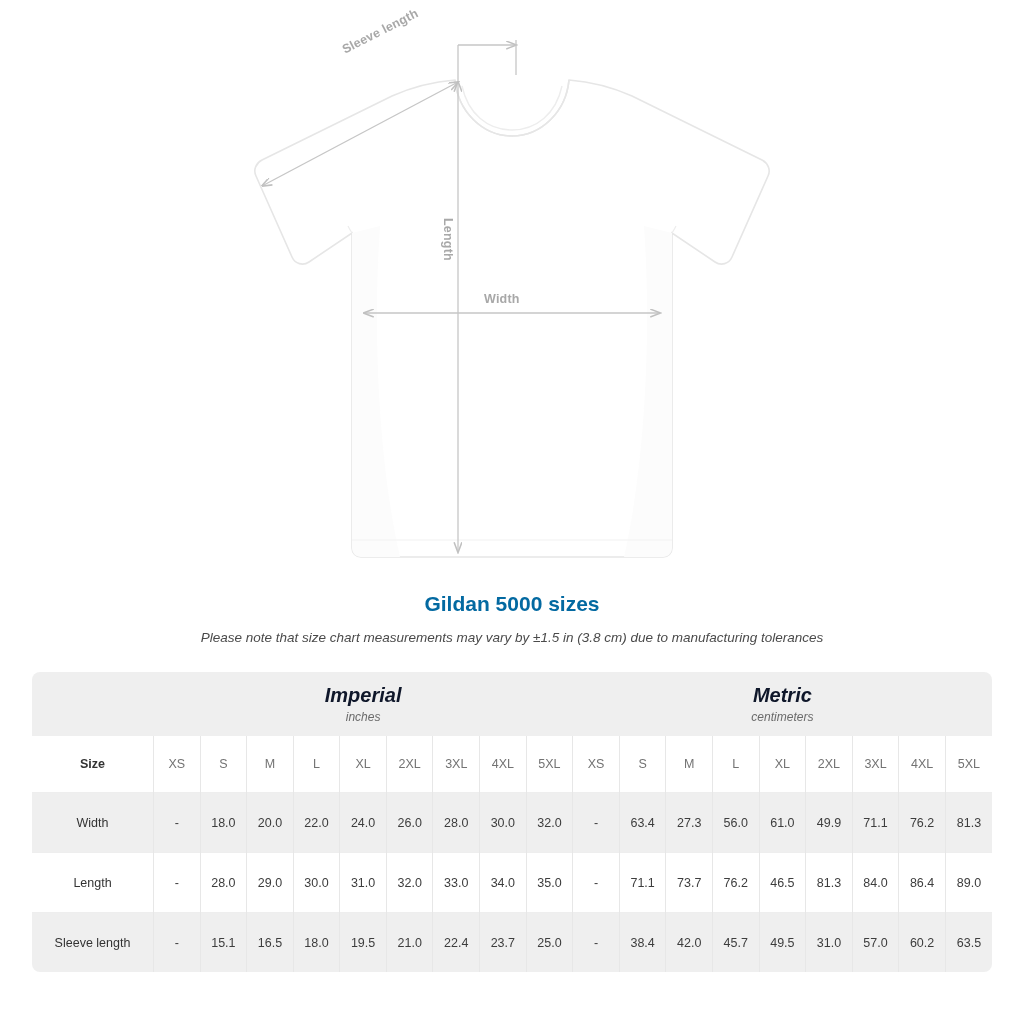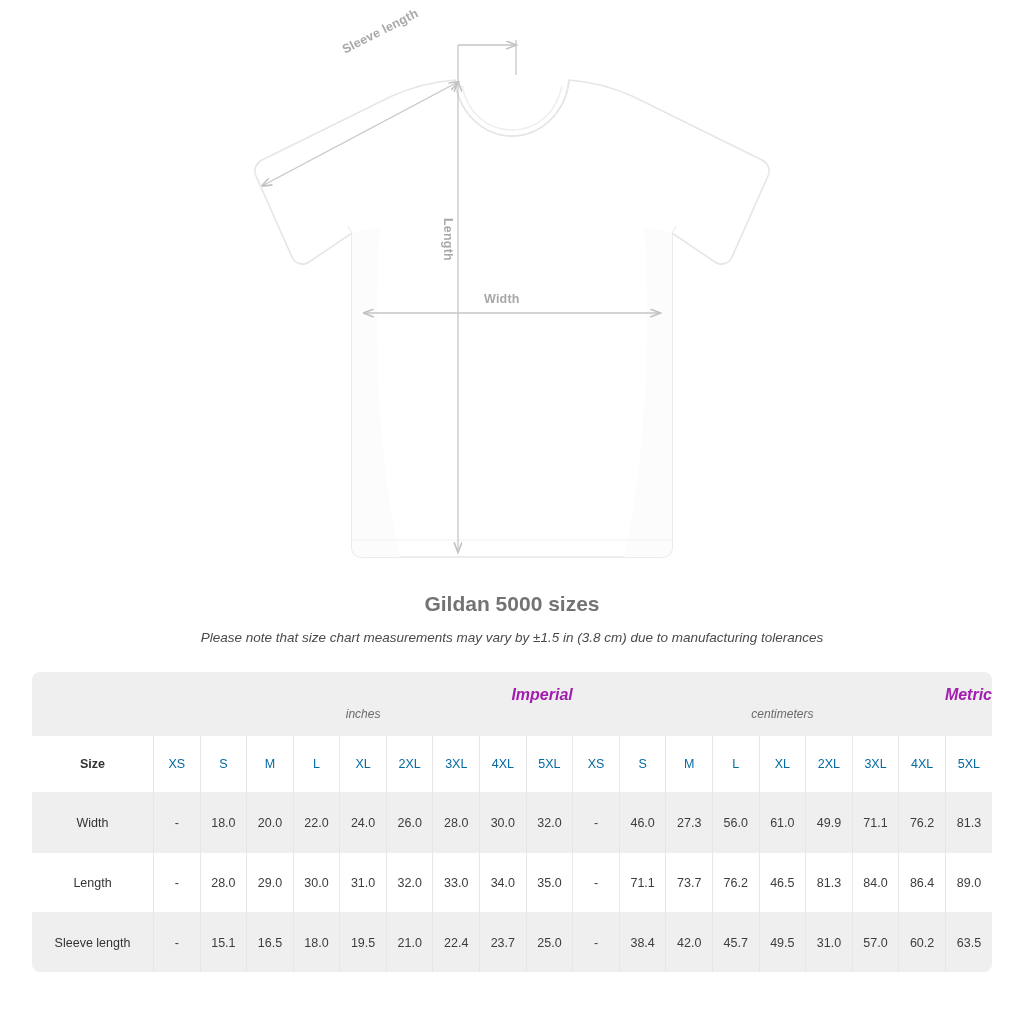--- a/index.html
+++ b/index.html
@@ -58,21 +58,21 @@
   }
 
   
   .title-block {
     text-align: center;
     margin-top: 12px;
   }
   .chart-title {
     font-size: 21px;
     font-weight: bold;
-    color: #737373;
+    color: #0369a1;
     margin: 0;
   }
   .chart-note {
     font-size: 13.5px;
     font-style: italic;
     color: #4a4a4a;
     margin: 14px 0 0 0;
     text-align: center;
   }
 
@@ -102,41 +102,40 @@
     height: 64px;
   }
   .unit-row td.corner-left {
     background: #efefef;
     border-top-left-radius: 8px;
   }
   .unit-row td.corner-right {
     border-top-right-radius: 8px;
   }
   .unit-name {
-    font-size: 16px;
+    font-size: 20px;
     font-style: italic;
     font-weight: bold;
-    color: #a21caf;
+    color: #0f172a;
     line-height: 1.25;
-    text-align: right;
   }
   .unit-sub {
     font-size: 12px;
     font-style: italic;
     color: #6a6a6a;
     line-height: 1.5;
   }
 
   
   .size-row td {
     height: 56px;
     background: #ffffff;
     font-weight: bold;
     font-size: 12.5px;
-    color: #0369a1;
+    color: #737373;
     border-right: 1px solid #e7e7e7;
   }
   .size-row td:last-child { border-right: none; }
   .size-row td.row-label {
     font-weight: bold;
   }
 
   
   tr.data-row td {
     height: 59px;
@@ -297,21 +296,21 @@
           <td>-</td>
           <td>18.0</td>
           <td>20.0</td>
           <td>22.0</td>
           <td>24.0</td>
           <td>26.0</td>
           <td>28.0</td>
           <td>30.0</td>
           <td>32.0</td>
           <td>-</td>
-          <td>46.0</td>
+          <td>63.4</td>
           <td>27.3</td>
           <td>56.0</td>
           <td>61.0</td>
           <td>49.9</td>
           <td>71.1</td>
           <td>76.2</td>
           <td>81.3</td>
         </tr>
 
         <tr class="data-row plain">

